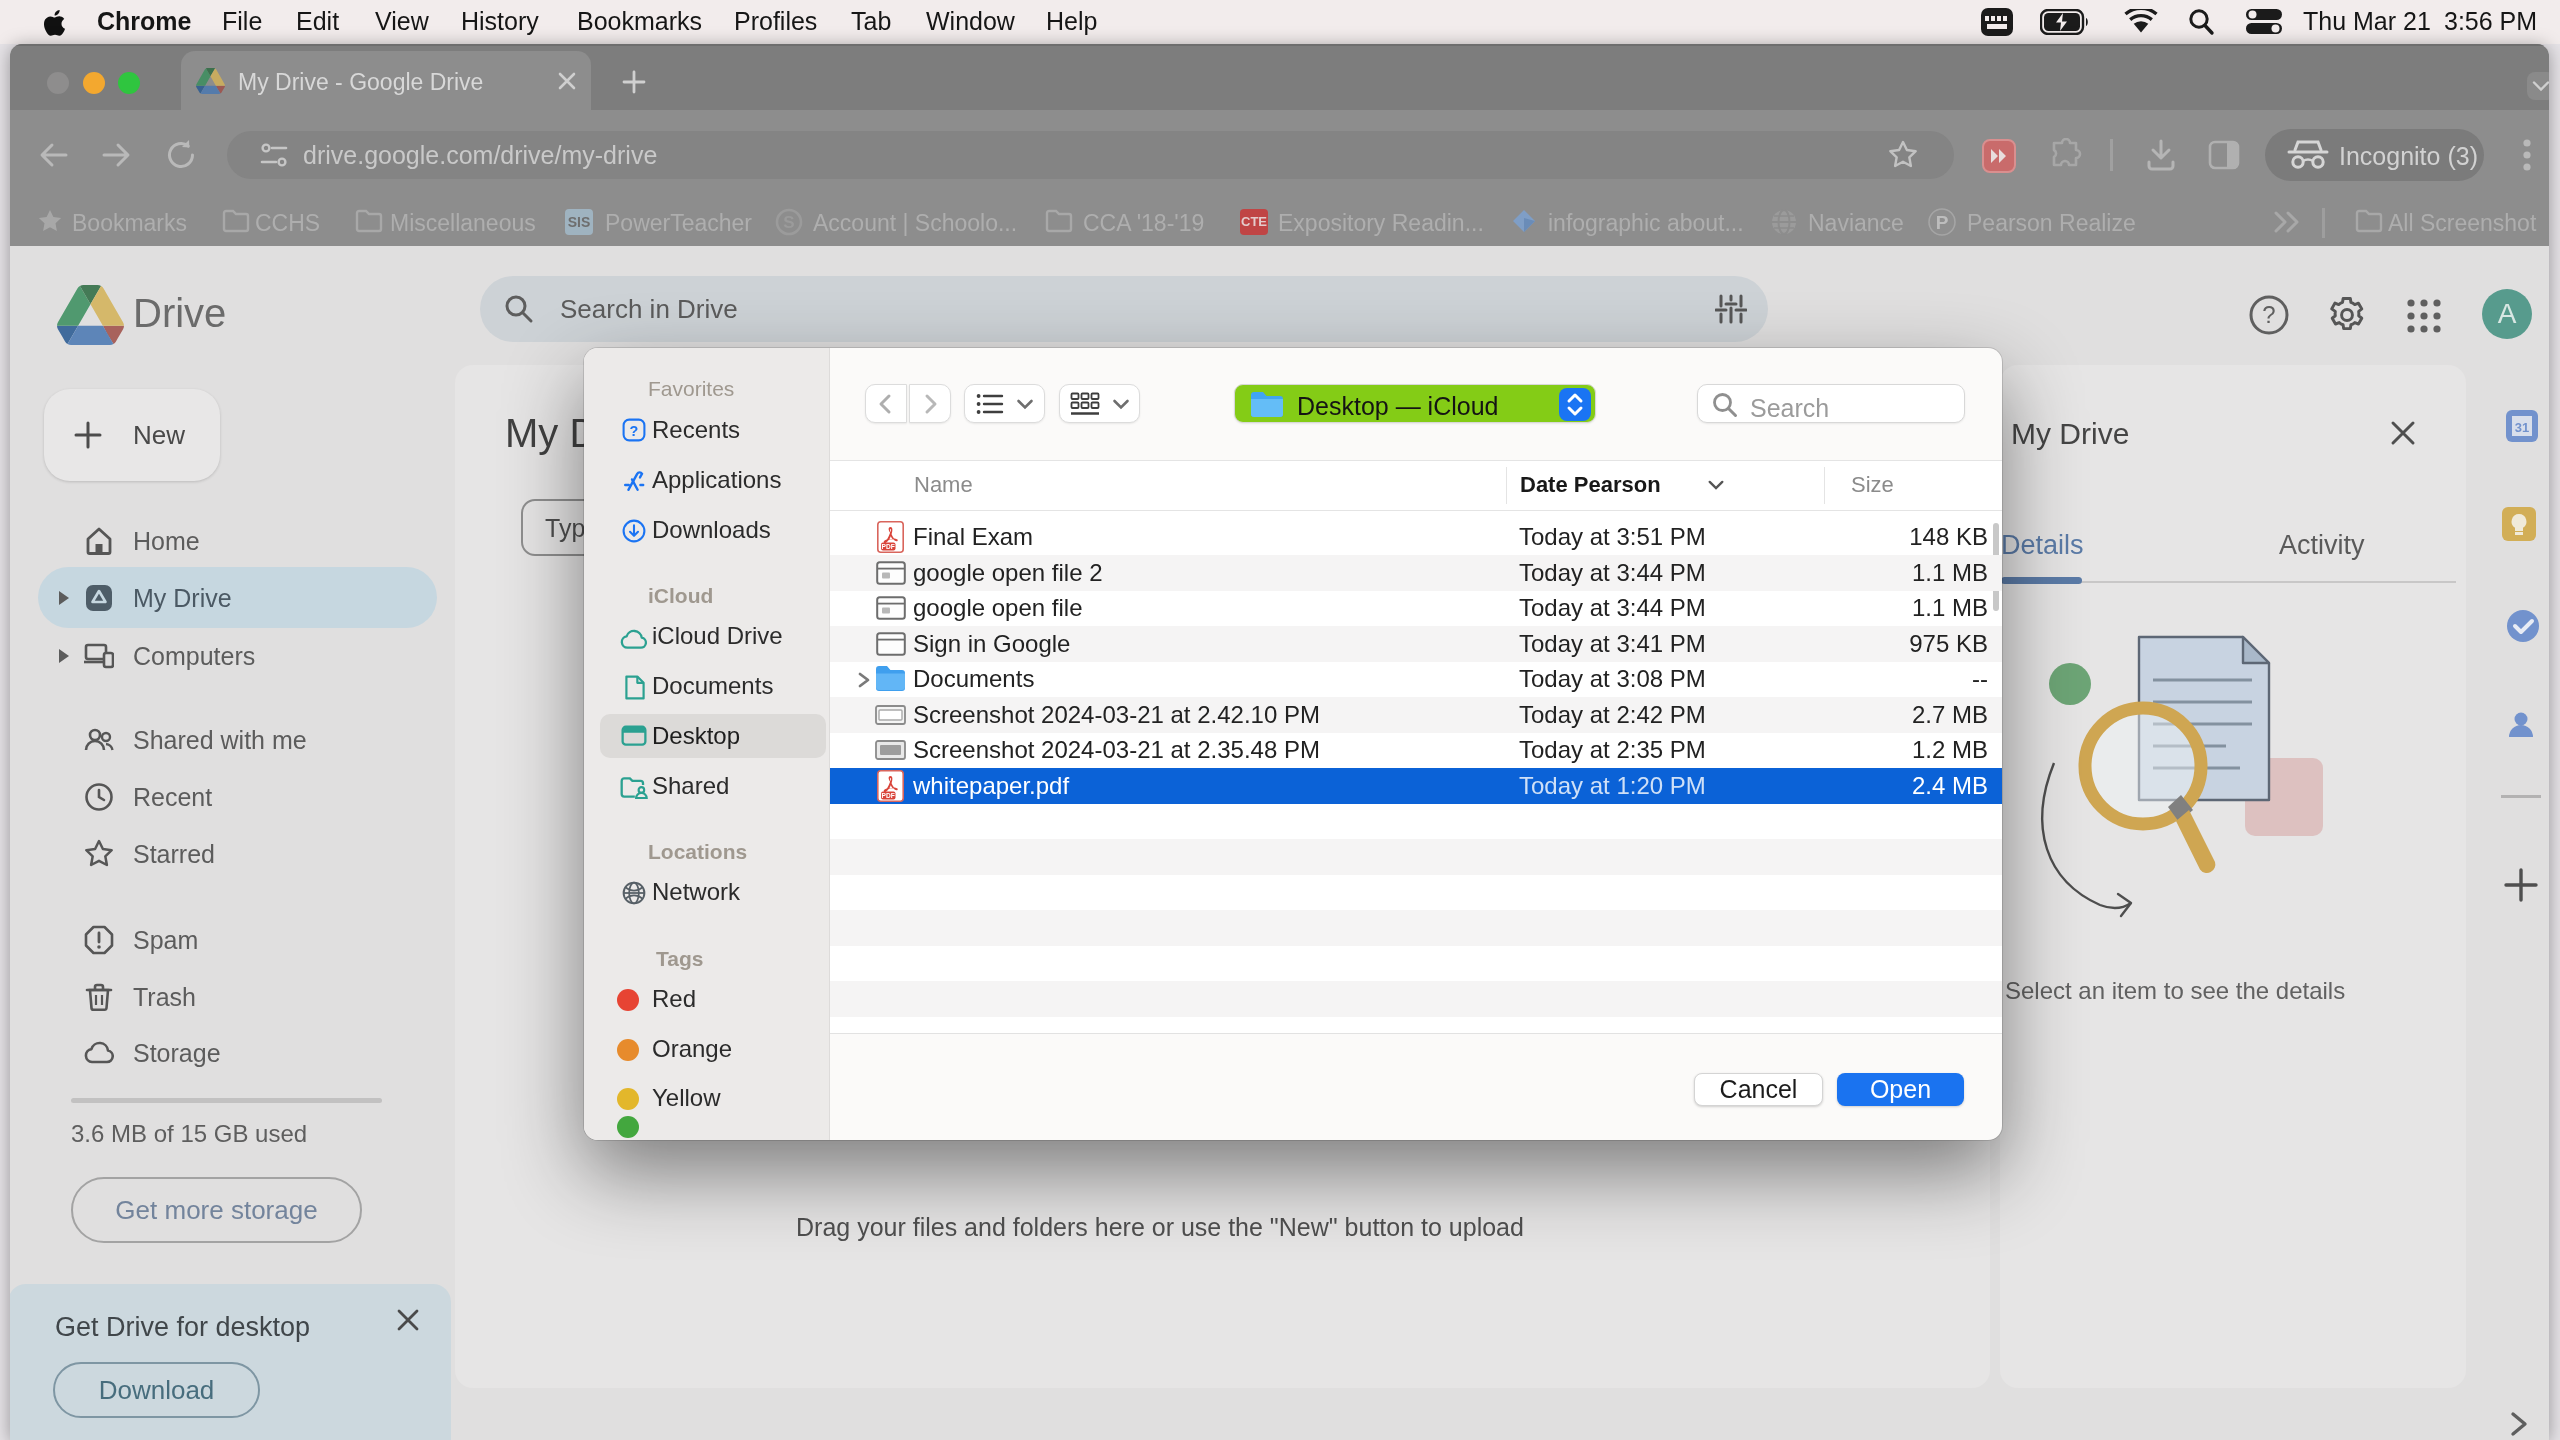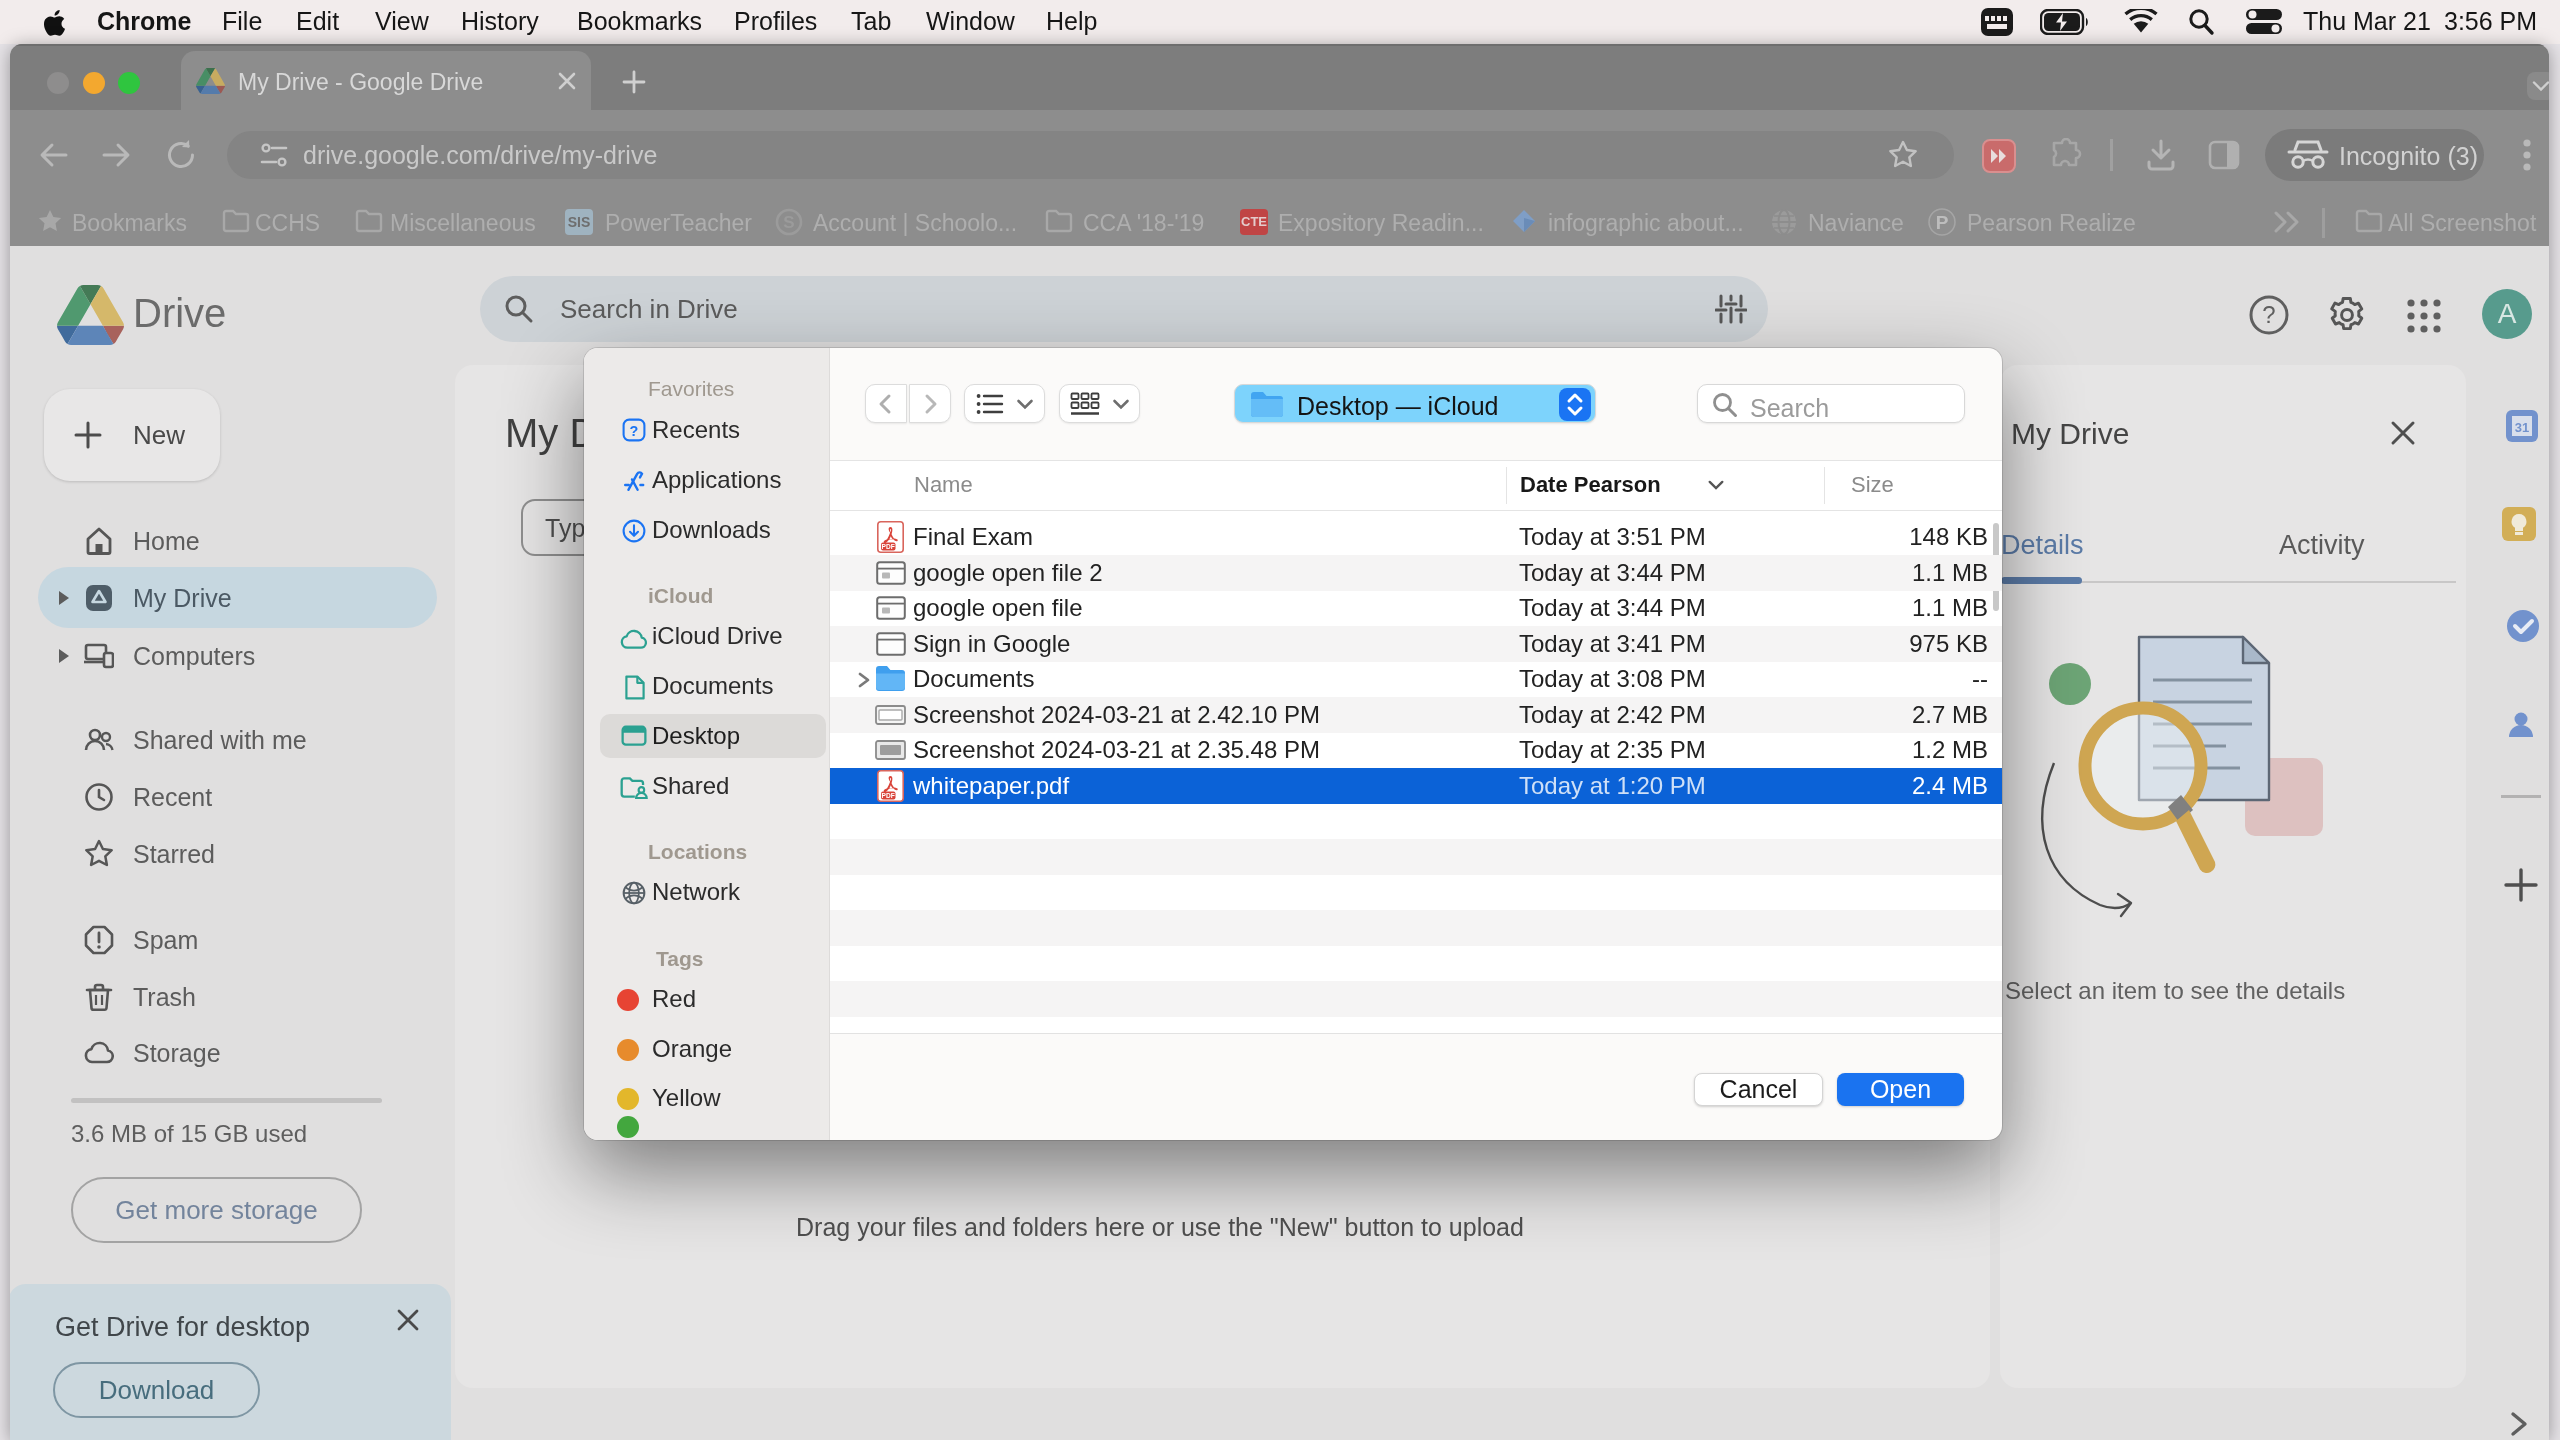--- a/index.html
+++ b/index.html
@@ -504,21 +504,21 @@
             <rect x="1.5" y="10.5" width="7" height="5.5" rx="1"></rect>
             <rect x="11.5" y="10.5" width="7" height="5.5" rx="1"></rect>
             <rect x="21.5" y="10.5" width="7" height="5.5" rx="1"></rect>
           </g>
           <line x1="1" y1="21.5" x2="29" y2="21.5" stroke="#3e3e3e" stroke-width="2.4"></line>
         </svg>
       <svg class="abs" style="left:52px;top:13px;" width="18" height="13" viewBox="0 0 18 13">
           <path d="M2.5 3 L9 9.5 L15.5 3" fill="none" stroke="#6e6e6e" stroke-width="2.6" stroke-linecap="round"></path>
         </svg>
     </div>
-    <div class="abs" style="left:650px;top:36px;width:362px;height:39px;background:#7dd3fc;border:1px solid #d8d8d8;border-radius:9px;box-shadow:0 1px 2px rgba(0,0,0,0.08);">
+    <div class="abs" style="left:650px;top:36px;width:362px;height:39px;background:#84cc16;border:1px solid #d8d8d8;border-radius:9px;box-shadow:0 1px 2px rgba(0,0,0,0.08);">
       <svg class="abs" style="left:15px;top:6px;" width="34" height="27" viewBox="0 0 34 27">
           <path d="M1 4 a3 3 0 0 1 3-3 h9 l3.5 4 h13.5 a3 3 0 0 1 3 3 v15 a3 3 0 0 1 -3 3 h-26 a3 3 0 0 1 -3-3 z" fill="#41a5f1"></path>
           <path d="M1 8 h32 v15 a3 3 0 0 1 -3 3 h-26 a3 3 0 0 1 -3-3 z" fill="#64bdf7"></path>
         </svg>
       <div class="abs" style="left:62px;top:7px;font-size:25px;color:#141414;">Desktop — iCloud</div>
       <div class="abs" style="left:324px;top:3px;width:32px;height:33px;border-radius:8px;background:#1a74f3;">
         <svg class="abs" style="left:6px;top:4px;" width="20" height="25" viewBox="0 0 20 25">
             <path d="M4 9 L10 3 L16 9" fill="none" stroke="#fff" stroke-width="3" stroke-linecap="round" stroke-linejoin="round"></path>
             <path d="M4 16 L10 22 L16 16" fill="none" stroke="#fff" stroke-width="3" stroke-linecap="round" stroke-linejoin="round"></path>
           </svg>

